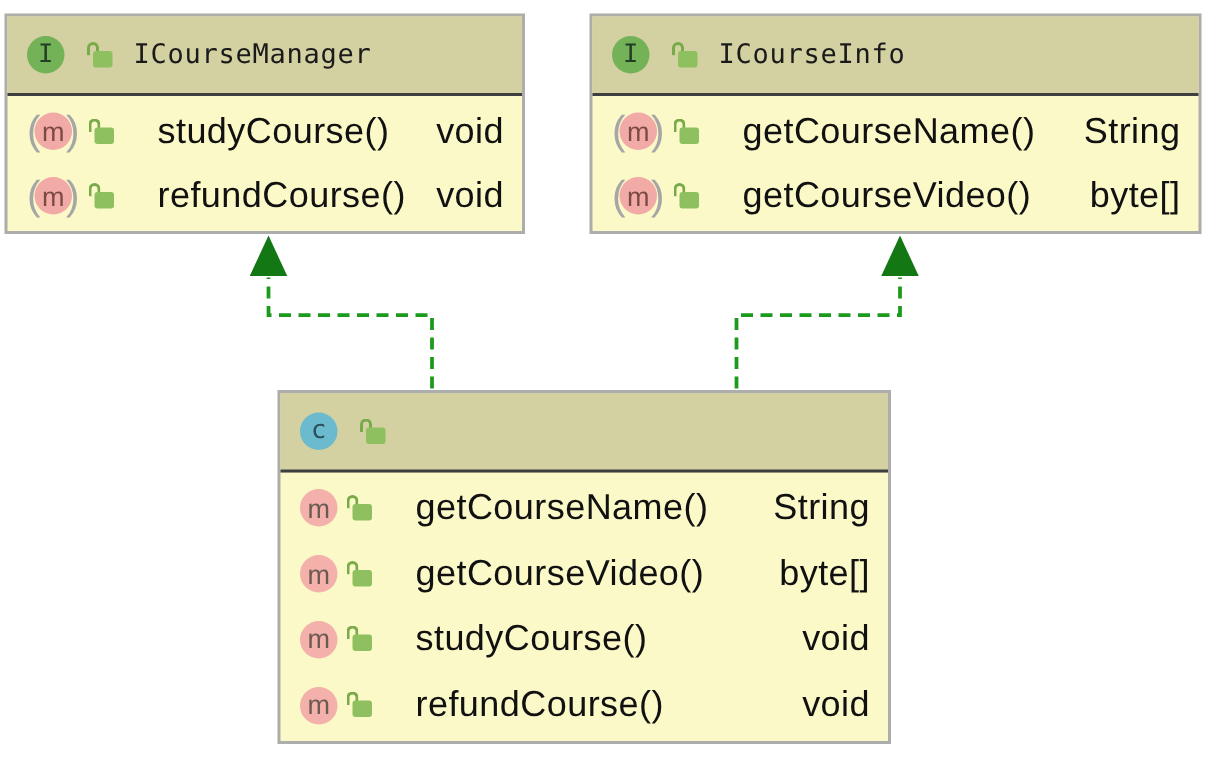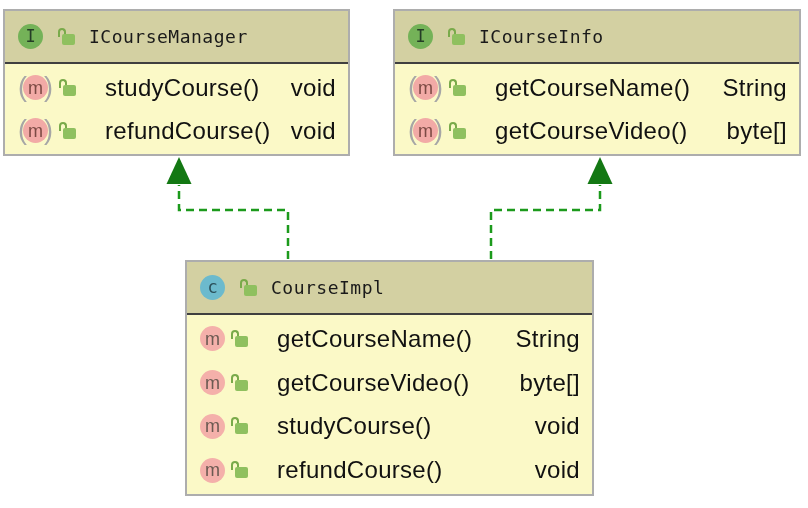--- a/index.html
+++ b/index.html
@@ -201,21 +201,20 @@
     </div>
   </div>
 
   <div class="uml-box box-courseimpl">
     <div class="uml-header">
       <span class="type-circle circle-class">c</span>
       <span class="lock-icon">
           <span class="shackle"></span>
           <span class="lock-body"></span>
         </span>
-      <span class="uml-title">CourseImpl</span>
     </div>
     <div class="uml-body">
       <div class="member-row">
         <span class="type-circle circle-method">m</span>
         <span class="lock-icon">
             <span class="shackle"></span>
             <span class="lock-body"></span>
           </span>
         <span class="member-name">getCourseName()</span>
         <span class="spacer"></span>

